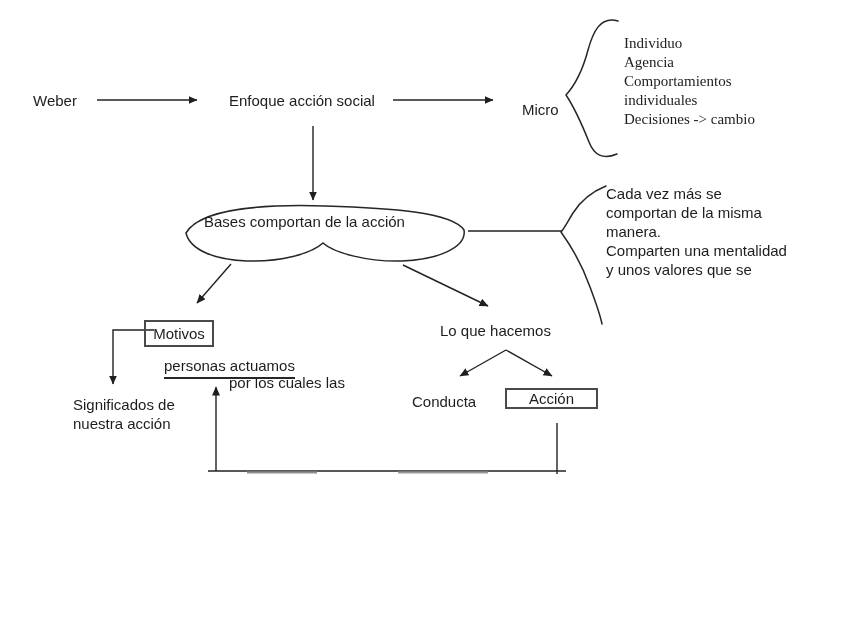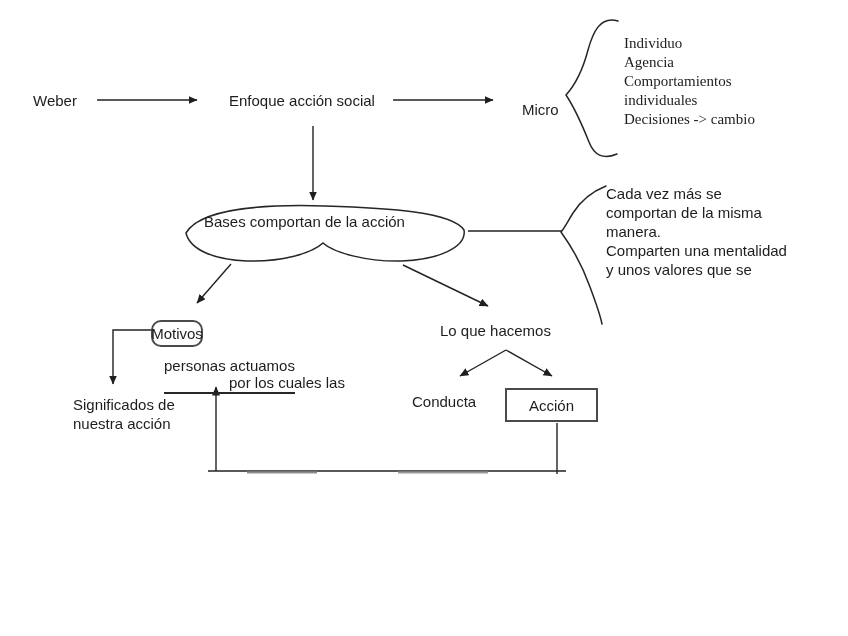--- a/index.html
+++ b/index.html
@@ -20,34 +20,34 @@
   .t {
     position: absolute;
     font-size: 15px;
     line-height: 19px;
     color: var(--ink, #1d1d1d);
     white-space: nowrap;
   }
   .lines .t-line { display: block; }
   .underlined {
     border-bottom: 2px solid #262626;
-    padding-bottom: 17px;
+    padding-bottom: 2px;
   }
   .box {
     position: absolute;
     border: 2px solid var(--box, #4a4a4a);
     background: transparent;
     display: flex;
     align-items: center;
     justify-content: center;
     box-sizing: border-box;
   }
   .box .t { position: static; }
-  #box-motivos { left: 151px; top: 320px; width: 52px; height: 27px; border-radius: 10px; }
-  #box-accion  { left: 505px; top: 388px; width: 93px; height: 34px; }
+  #box-motivos { left: 144px; top: 320px; width: 70px; height: 27px; }
+  #box-accion  { left: 505px; top: 388px; width: 93px; height: 21px; }
 
   #t-weber        { left: 33px;  top: 91px; }
   #t-enfoque      { left: 229px; top: 91px; }
   #t-micro        { left: 522px; top: 91px; margin-top: 9px; }
   #t-micro-list   { left: 624px; top: 34px; font-family: Liberation Serif, serif; }
   #t-bases        { left: 204px; top: 212px; }
   #t-note         { left: 606px; top: 184px; }
   #t-porloscuales { left: 229px; top: 325px; margin-top: 48px; }
   #t-personas     { left: 164px; top: 356px; }
   #t-significados { left: 73px;  top: 395px; }

